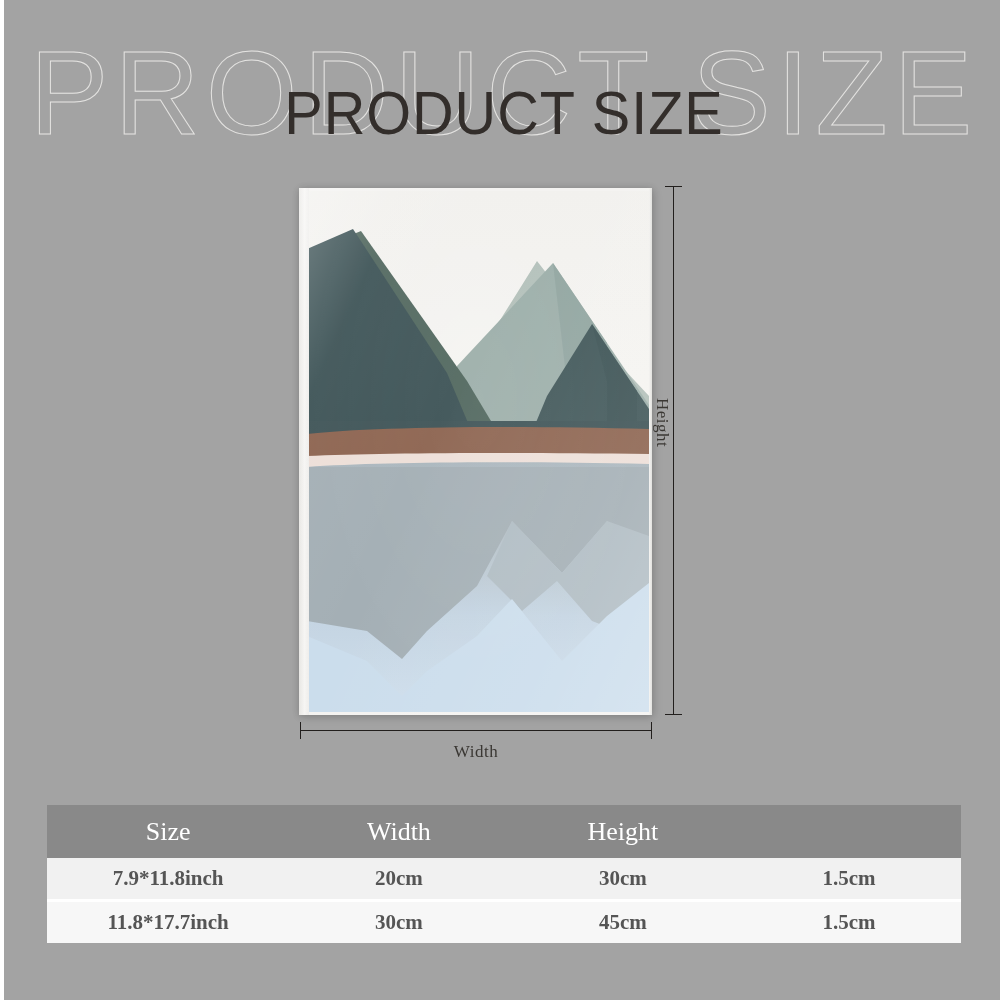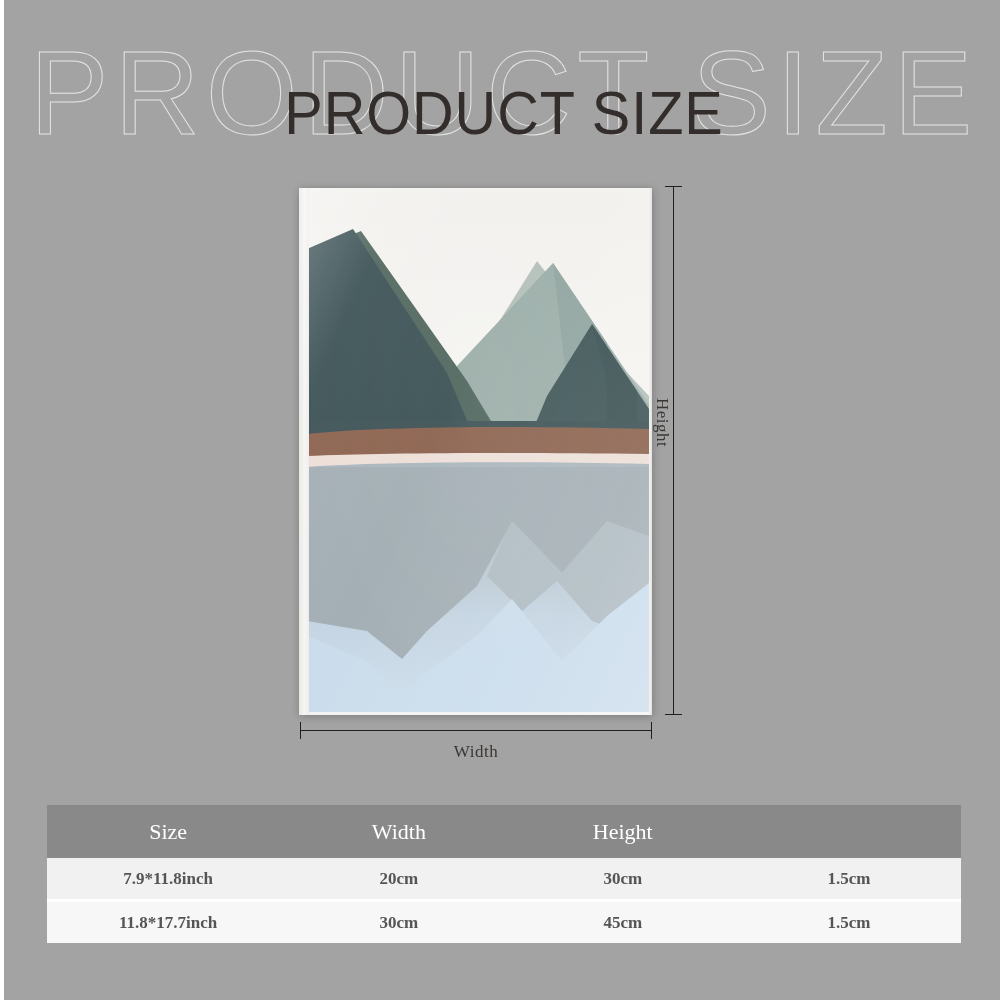--- a/index.html
+++ b/index.html
@@ -194,31 +194,31 @@
     width: 914px;
   }
   .trow { display: flex; width: 100%; }
   #table-header {
     background: #898989;
     height: 53px;
   }
   #table-header .cell {
     color: #ffffff;
     font-family: "Liberation Serif", serif;
-    font-size: 22px;
+    font-size: 26px;
     font-weight: 400;
   }
   .body-row { height: 41px; }
   #row-0 { background: #f1f1f1; }
   .row-gap { height: 3px; background: #ffffff; width: 100%; }
   #row-1 { background: #f7f7f7; align-items: center; }
   .body-row .cell {
     color: #555555;
     font-family: "Liberation Serif", serif;
-    font-size: 17px;
+    font-size: 21px;
     font-weight: 700;
   }
   .cell {
     display: flex;
     align-items: center;
     justify-content: center;
     text-align: center;
     box-sizing: border-box;
   }
   .c0 { width: 26.5%; }

